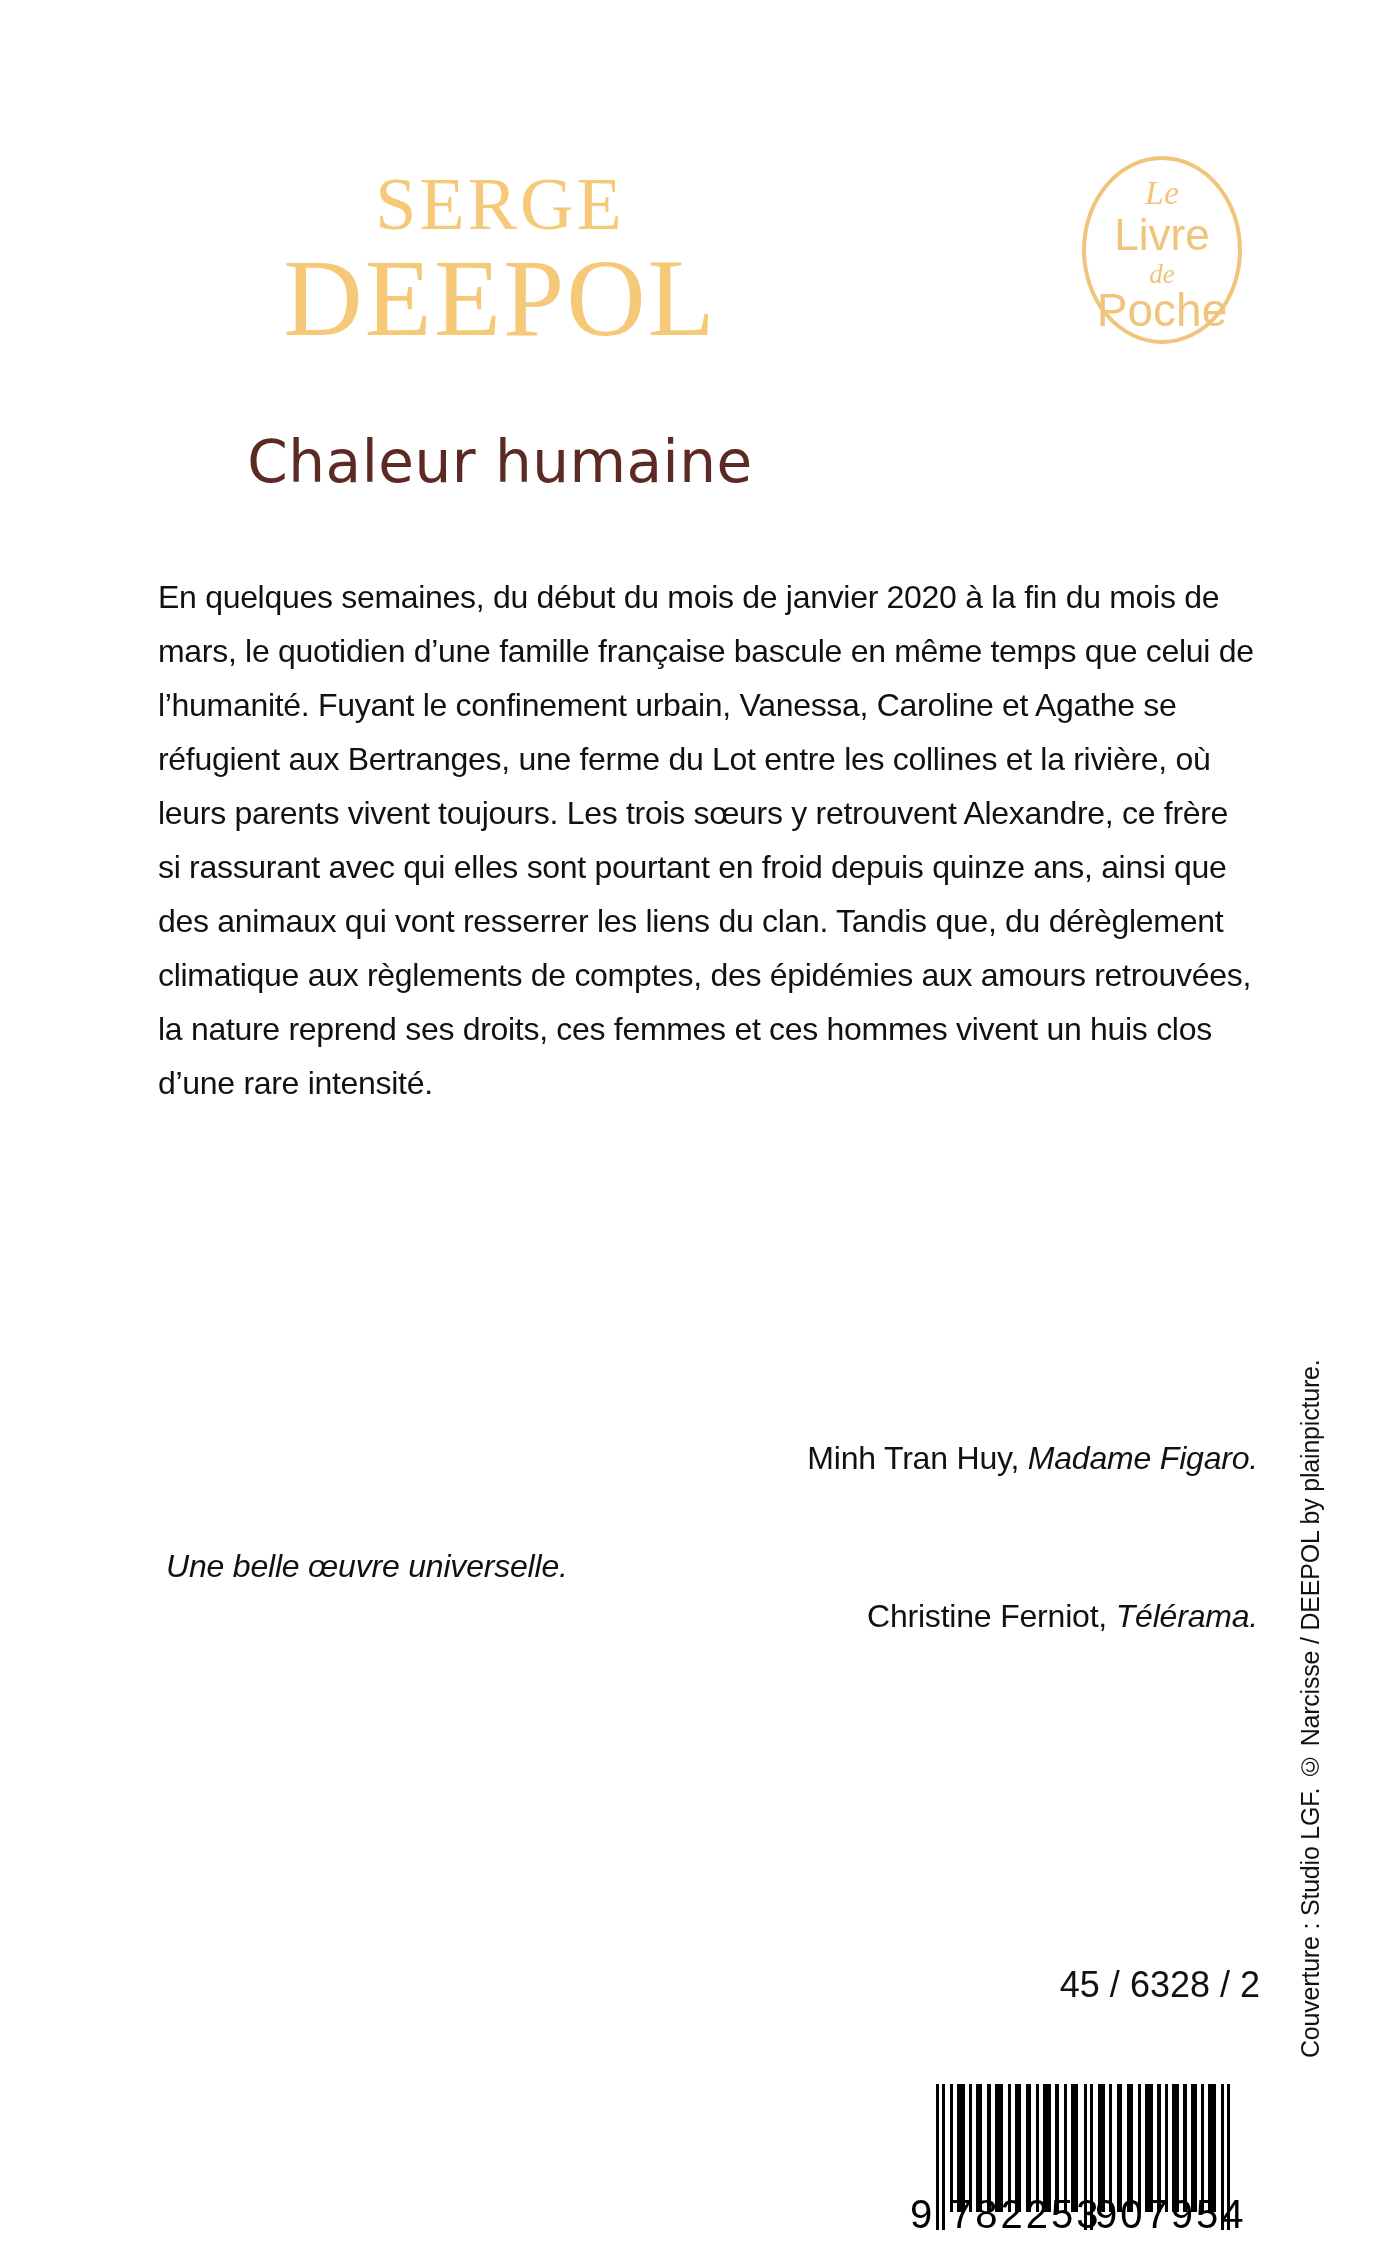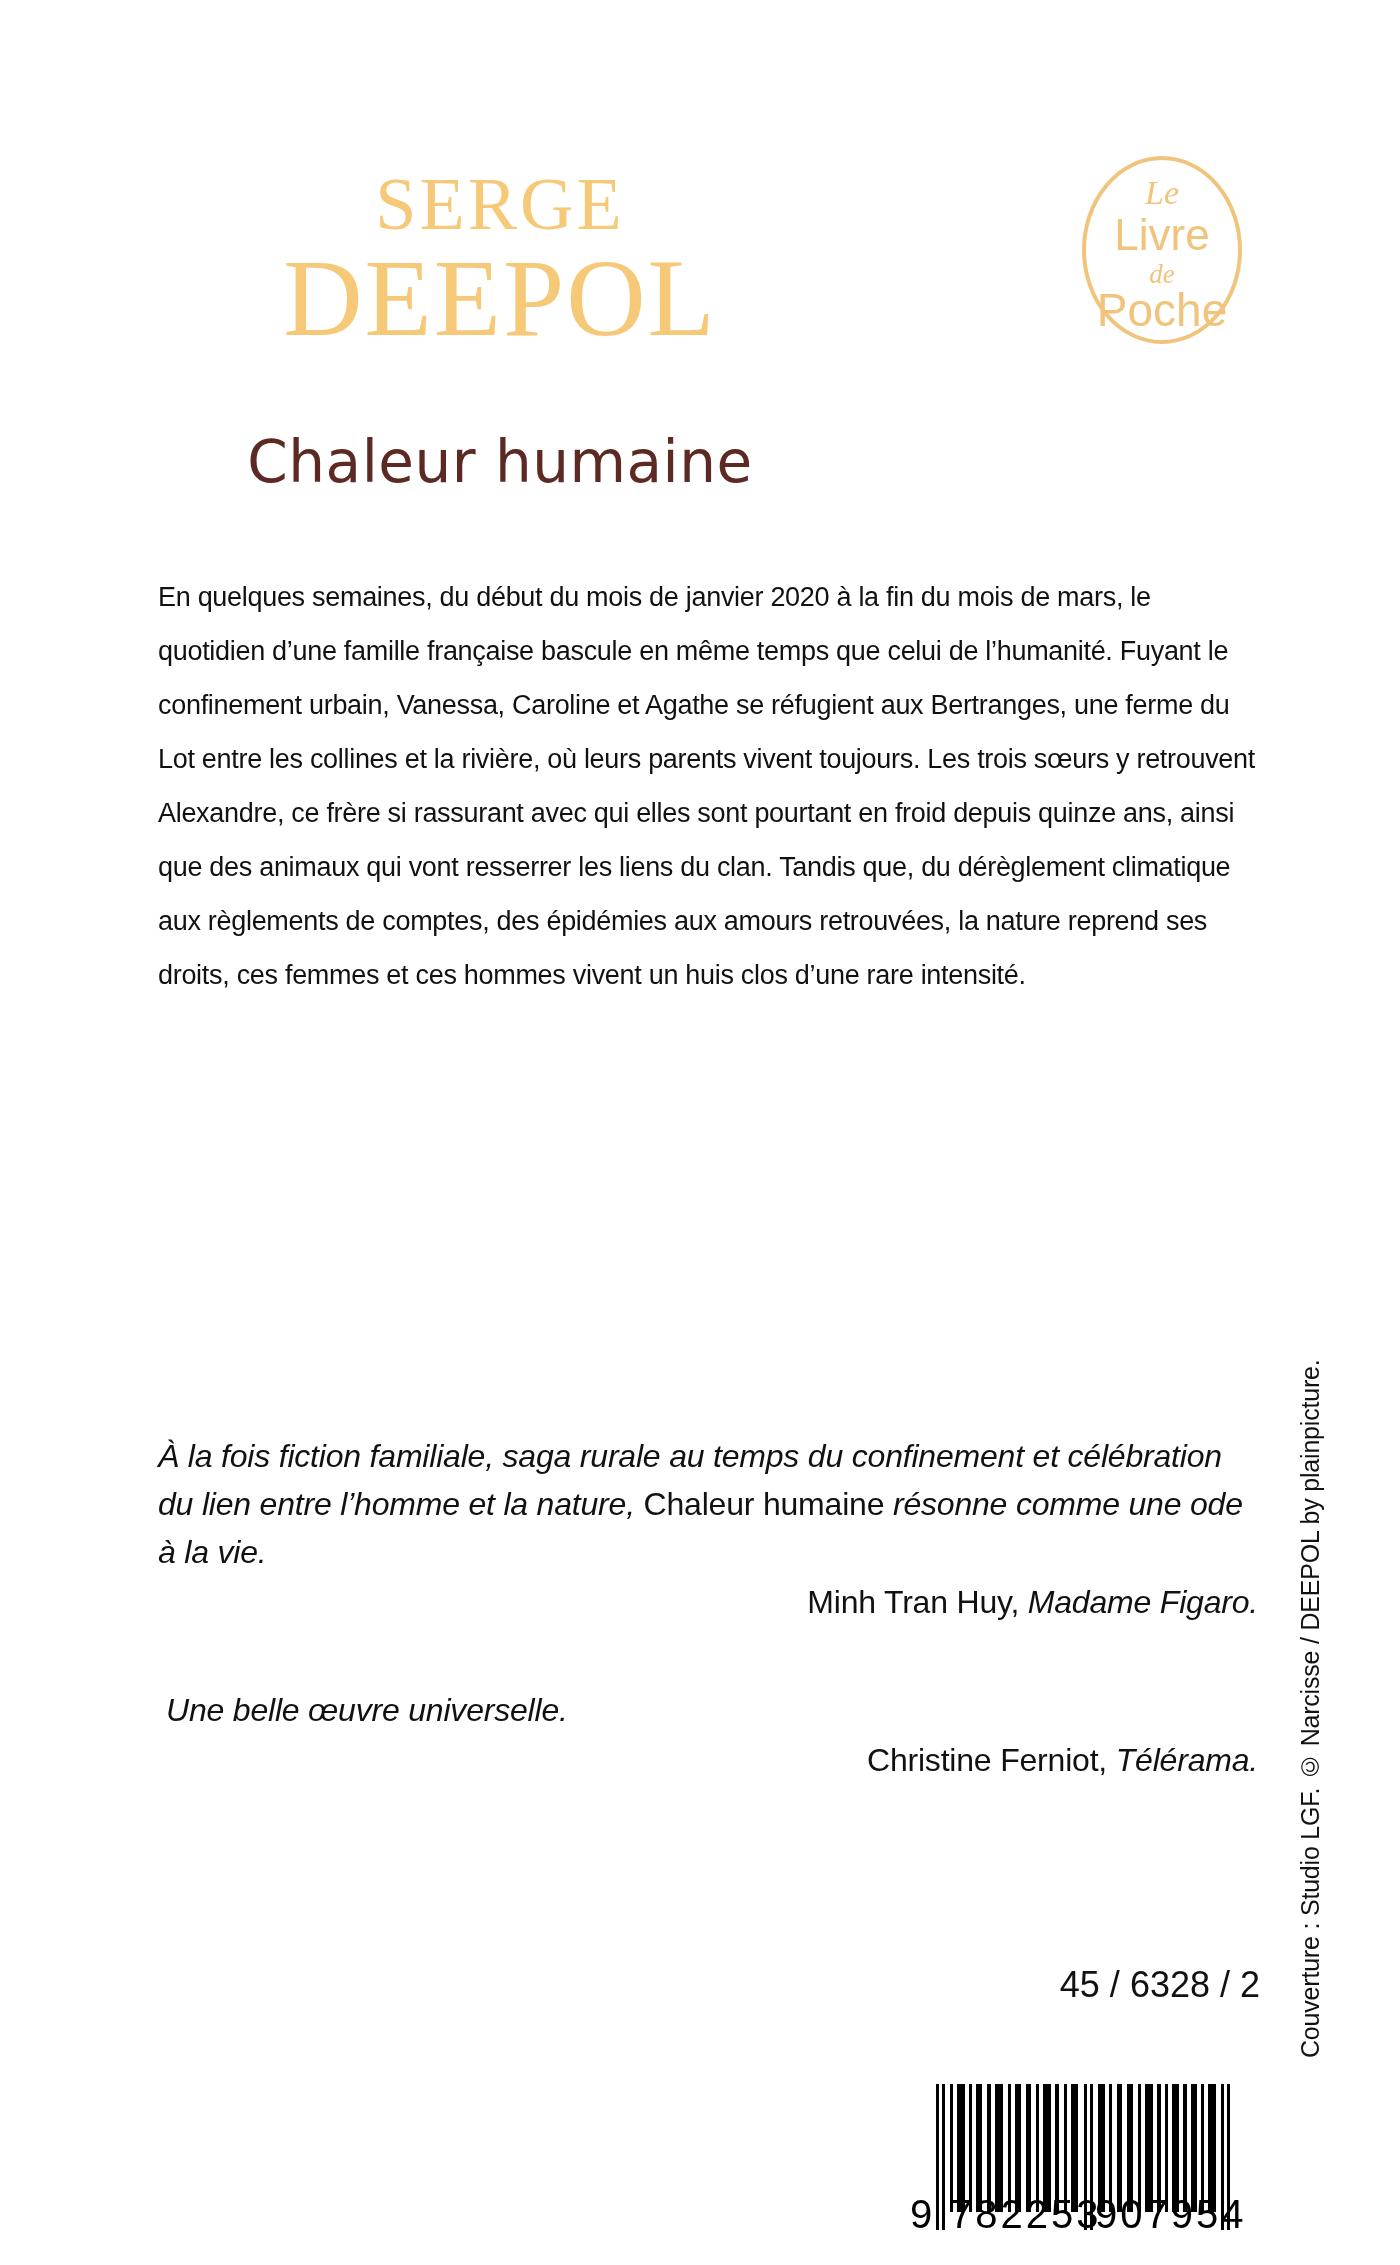--- a/index.html
+++ b/index.html
@@ -69,21 +69,21 @@
     font-weight: 400;
     letter-spacing: 0.5px;
   }
 
   
   .blurb {
     position: absolute;
     top: 570px;
     left: 158px;
     width: 1100px;
-    font-size: 27px;
+    font-size: 32px;
     line-height: 54px;
     color: #111111;
     letter-spacing: -0.3px;
   }
   .blurb p { margin: 0; }
 
   
   .press {
     position: absolute;
     top: 1432px;
@@ -163,21 +163,20 @@
 
   <div class="book-title">Chaleur humaine</div>
 
   <div class="blurb">
     <p>En quelques semaines, du début du mois de janvier 2020 à la fin du mois de mars, le quotidien d’une famille française bascule en même temps que celui de l’humanité. Fuyant le confinement urbain, Vanessa, Caroline et Agathe se réfugient aux Bertranges, une ferme du Lot entre les collines et la rivière, où leurs parents vivent toujours. Les trois sœurs y retrouvent Alexandre, ce frère si rassurant avec qui elles sont pourtant en froid depuis quinze ans, ainsi que des animaux qui vont resserrer les liens du clan. Tandis que, du dérèglement climatique aux règlements de comptes, des épidémies aux amours retrouvées, la nature reprend ses droits, ces femmes et ces hommes vivent un huis clos d’une rare intensité.</p>
   </div>
 
   <div class="press">
 
     <div class="press-block-1">
-      <div class="press-quote"><span>À la fois fiction familiale, saga rurale au temps du confinement et célébration du lien entre l’homme et la nature,</span> <span class="roman">Chaleur humaine</span> <span>résonne comme une ode à la vie.</span></div>
       <div class="press-source"><span>Minh Tran Huy,</span> <span class="outlet">Madame Figaro.</span></div>
     </div>
 
     <div class="press-block-2">
       <div class="press-quote"><span>Une belle œuvre universelle.</span></div>
       <div class="press-source"><span>Christine Ferniot,</span> <span class="outlet">Télérama.</span></div>
     </div>
 
   </div>
 

